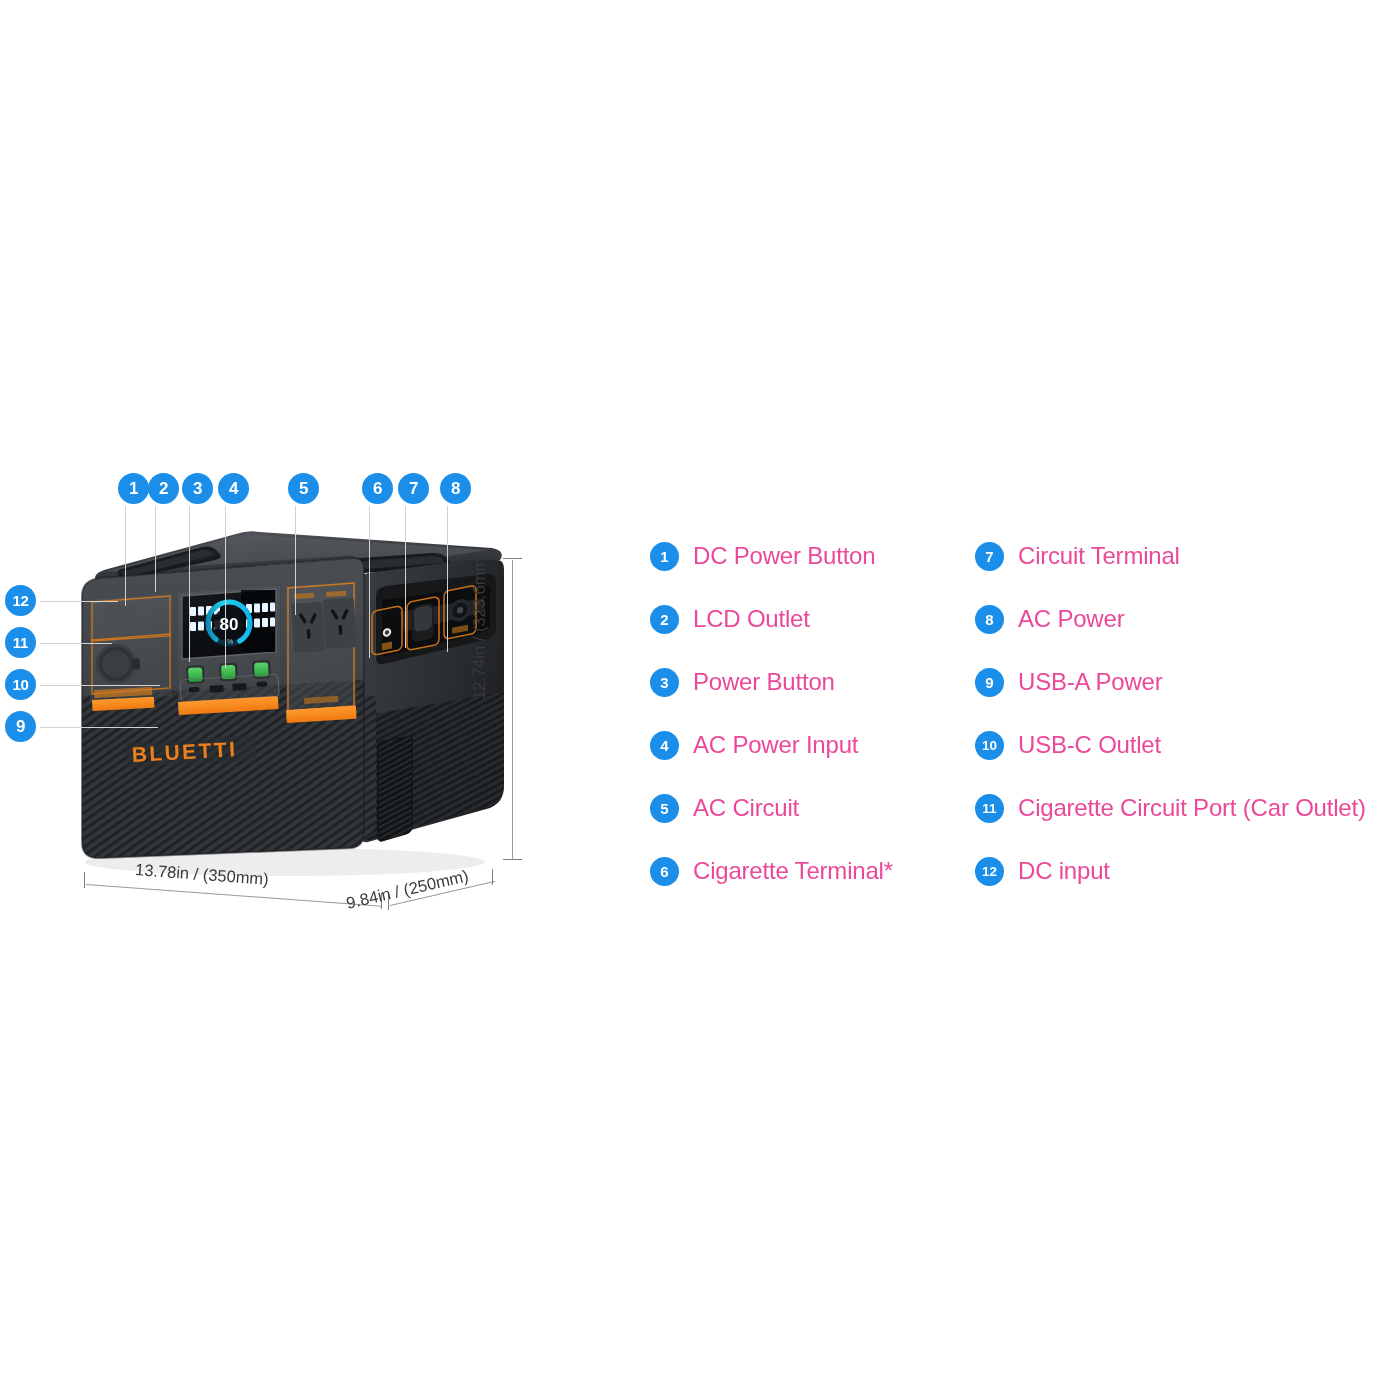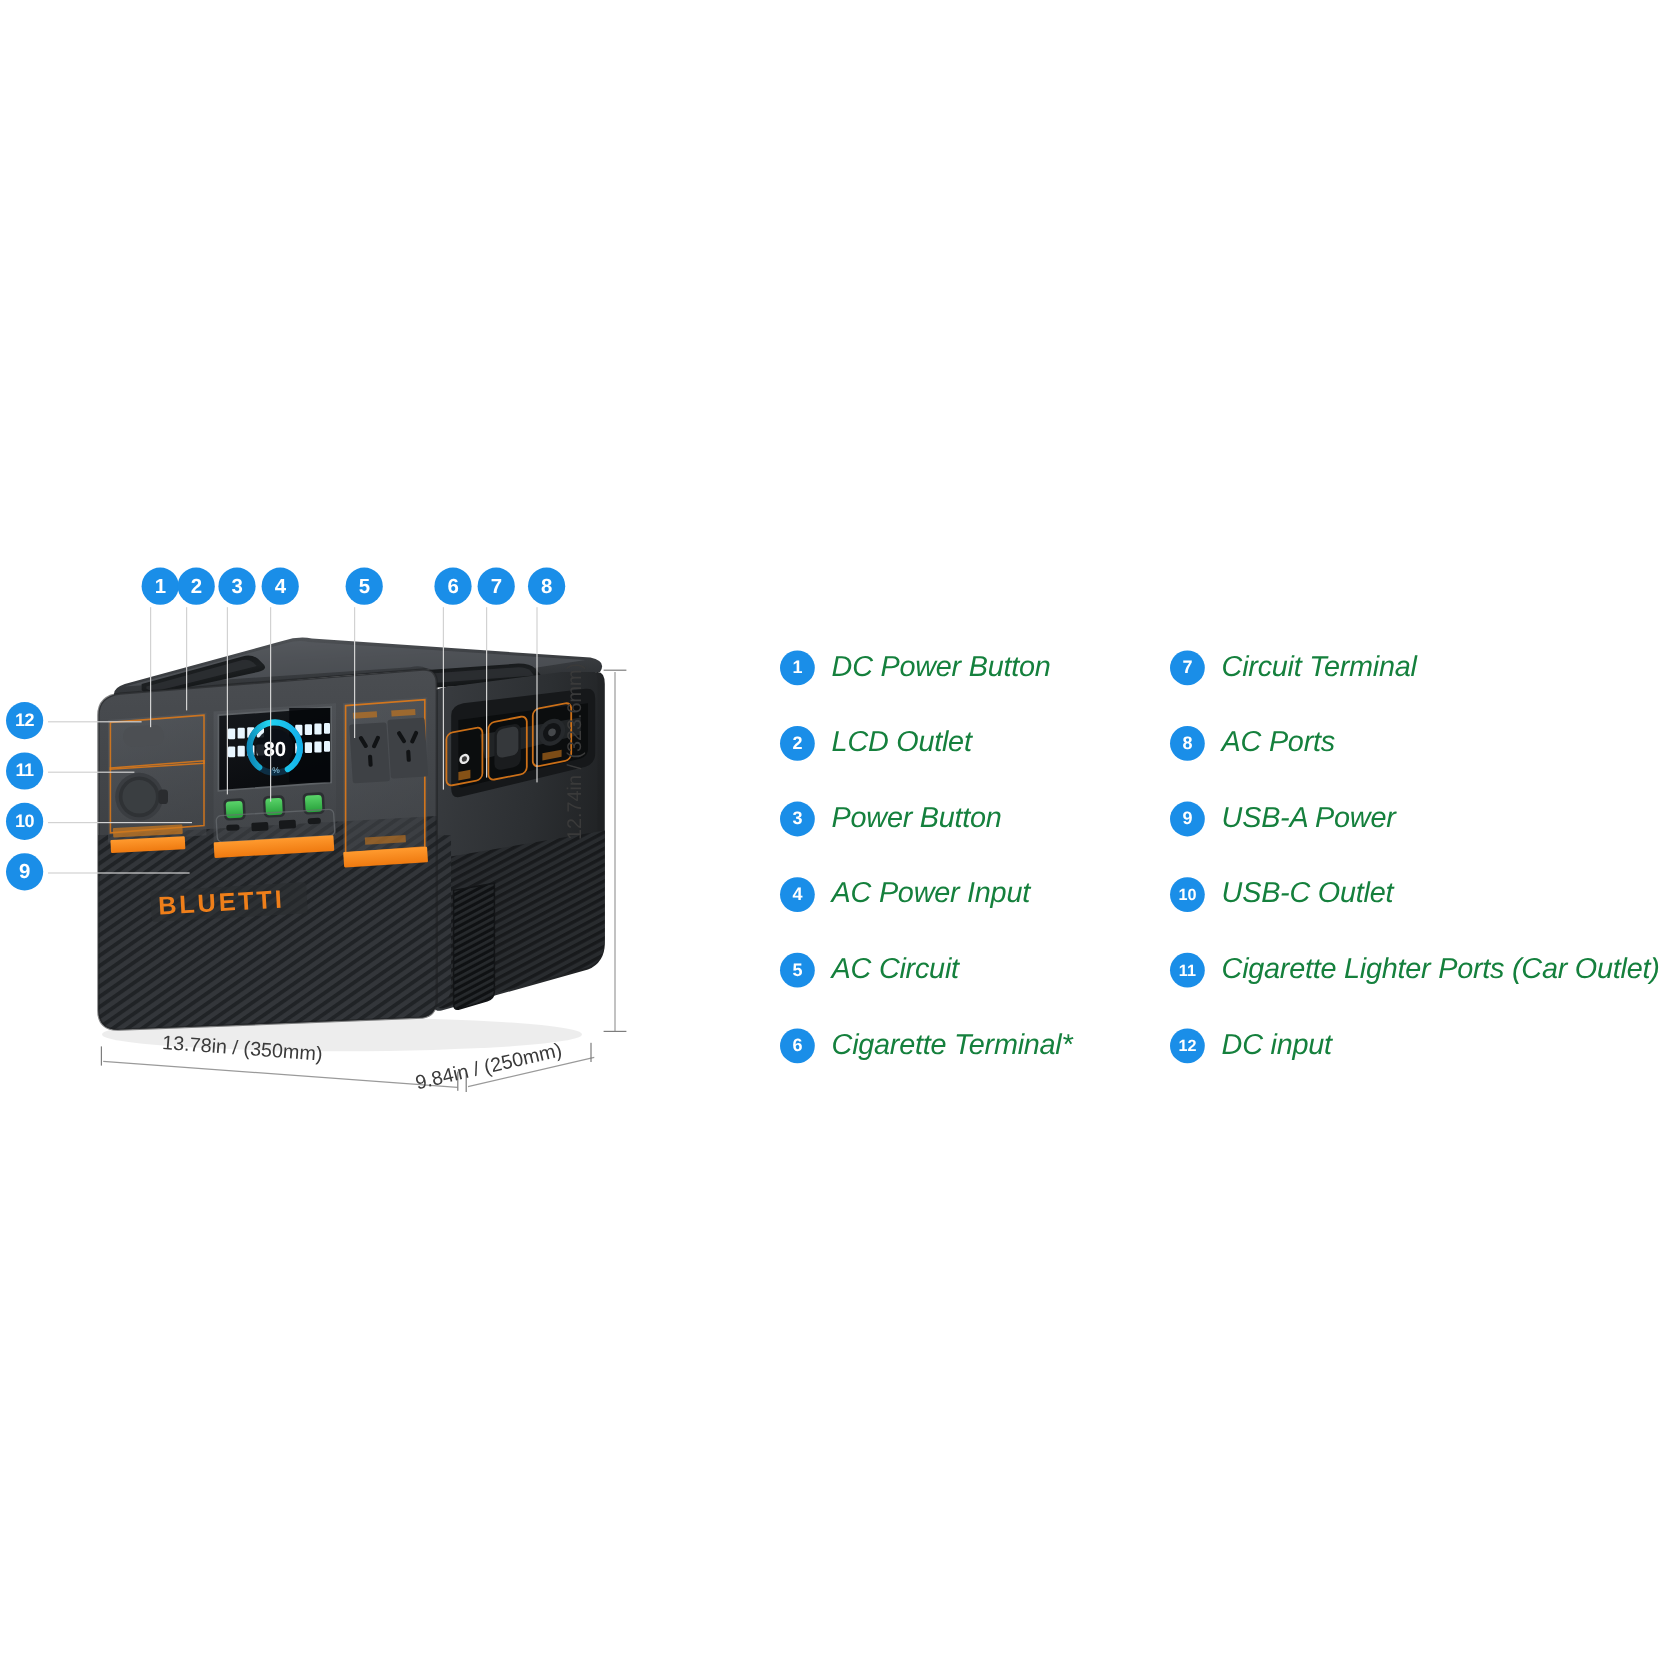--- a/index.html
+++ b/index.html
@@ -75,25 +75,24 @@
     background: #1a8ee8;
     color: #fff;
     display: flex; align-items: center; justify-content: center;
     font-size: 15px; font-weight: 600; line-height:1;
     margin-top: 2px;
   }
   .leg-badge.dd { font-size: 13.5px; }
   .leg-text {
     margin-left: 14px;
     font-size: 24px;
-    color: #15803d;
+    color: #ec4899;
     line-height: 32px;
     white-space: nowrap;
     letter-spacing: -0.2px;
-    font-style: italic;
   }
 </style>
 </head>
 <body>
 
 <div id="stage">
 
   <svg id="prodSvg" width="520" height="400" viewBox="0 0 520 400" style="left:60px; top:520px; position:absolute;">
     <defs>
       <linearGradient id="topFace" x1="0" y1="0" x2="0.4" y2="1">
@@ -397,33 +396,33 @@
           <div class="leg-text">Cigarette Terminal*</div>
         </div>
       </div>
     <div class="leg-col" id="legCol2">
         <div class="leg-row">
           <div class="leg-badge">7</div>
           <div class="leg-text">Circuit Terminal</div>
         </div>
         <div class="leg-row">
           <div class="leg-badge">8</div>
-          <div class="leg-text">AC Ports</div>
+          <div class="leg-text">AC Power</div>
         </div>
         <div class="leg-row">
           <div class="leg-badge">9</div>
           <div class="leg-text">USB-A Power</div>
         </div>
         <div class="leg-row">
           <div class="leg-badge dd">10</div>
           <div class="leg-text">USB-C Outlet</div>
         </div>
         <div class="leg-row">
           <div class="leg-badge dd">11</div>
-          <div class="leg-text">Cigarette Lighter Ports (Car Outlet)</div>
+          <div class="leg-text">Cigarette Circuit Port (Car Outlet)</div>
         </div>
         <div class="leg-row">
           <div class="leg-badge dd">12</div>
           <div class="leg-text">DC input</div>
         </div>
       </div>
   </div>
 
 </div>
 

